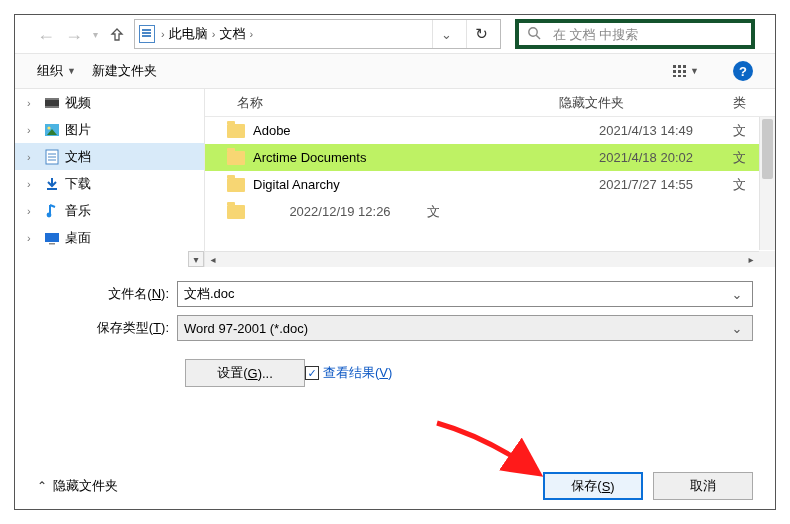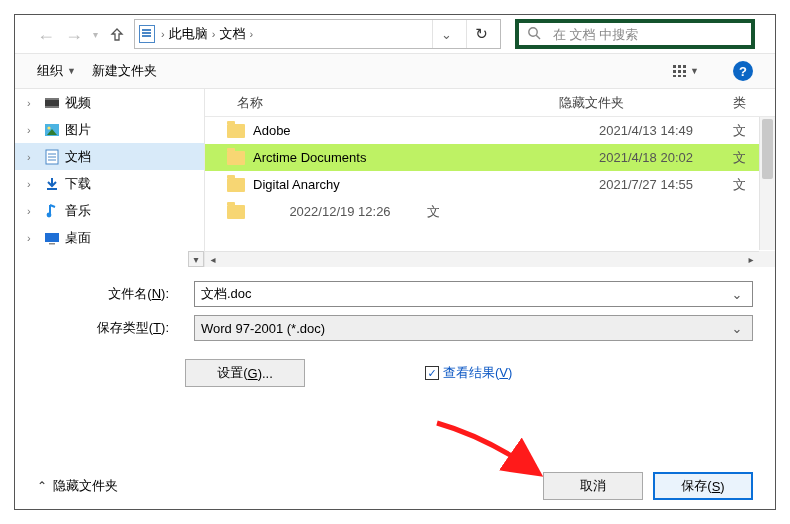--- a/index.html
+++ b/index.html
@@ -225,21 +225,21 @@
   .corner {
     position:absolute; right:0; bottom:0; width:16px;height:16px;
     background:#f3f3f3;
   }
 
   
   .fields {
     padding: 14px 22px 4px 22px;
   }
   .field-row {
-    display:flex; align-items:center; margin-bottom:8px;gap:17px;
+    display:flex; align-items:center; margin-bottom:8px;
   }
   .field-row .flabel {
     width:140px; text-align:right; padding-right:8px;
   }
   .flabel .ul { text-decoration: underline; }
   .field-row .combo {
     flex:1; height:26px;
     border:1px solid #888;
     display:flex; align-items:center;
     padding:0 6px;
@@ -249,21 +249,20 @@
   .field-row .combo.saveType { background:#eee; border-color:#999;}
   .combo .ctext{ flex:1; }
   .combo .cdrop{
     width:18px; text-align:center; color:#555;
   }
 
   
   .optsrow {
     display:flex; align-items:center;
     padding: 6px 22px 0 170px;
-    gap: 120px;
   }
   .settings-btn{
     width:120px; height:28px;
     border:1px solid #a9a9a9;
     background:#efefef;
     display:flex;align-items:center;justify-content:center;
   }
   .check-result{
     display:flex; align-items:center; gap:4px;
     color:#0b57c4;
@@ -517,27 +516,27 @@
       <span class="lbl"><span>查看结果(</span><span class="ul">V</span><span>)</span></span>
     </div>
   </div>
 
   <div class="footer">
     <div class="hide-folders">
       <span class="chev">⌃</span>
       <span>隐藏文件夹</span>
     </div>
     <div class="footer-spacer"></div>
-    <div class="btn">
-      <span>取消</span>
-    </div>
     <div class="btn primary">
       <span>保存(</span>
         <span class="ul">S</span>
         <span>)</span>
+    </div>
+    <div class="btn">
+      <span>取消</span>
     </div>
   </div>
 
   <svg class="red-arrow" viewBox="0 0 120 70">
     <defs>
       <marker id="ah" markerWidth="8" markerHeight="8" refX="6" refY="4" orient="auto">
         <polygon points="0,0 8,4 0,8" fill="#ff1a1a"></polygon>
       </marker>
     </defs>
     <path d="M6 6 Q 55 20 104 54" stroke="#ff1a1a" stroke-width="5" fill="none" marker-end="url(#ah)"></path>

